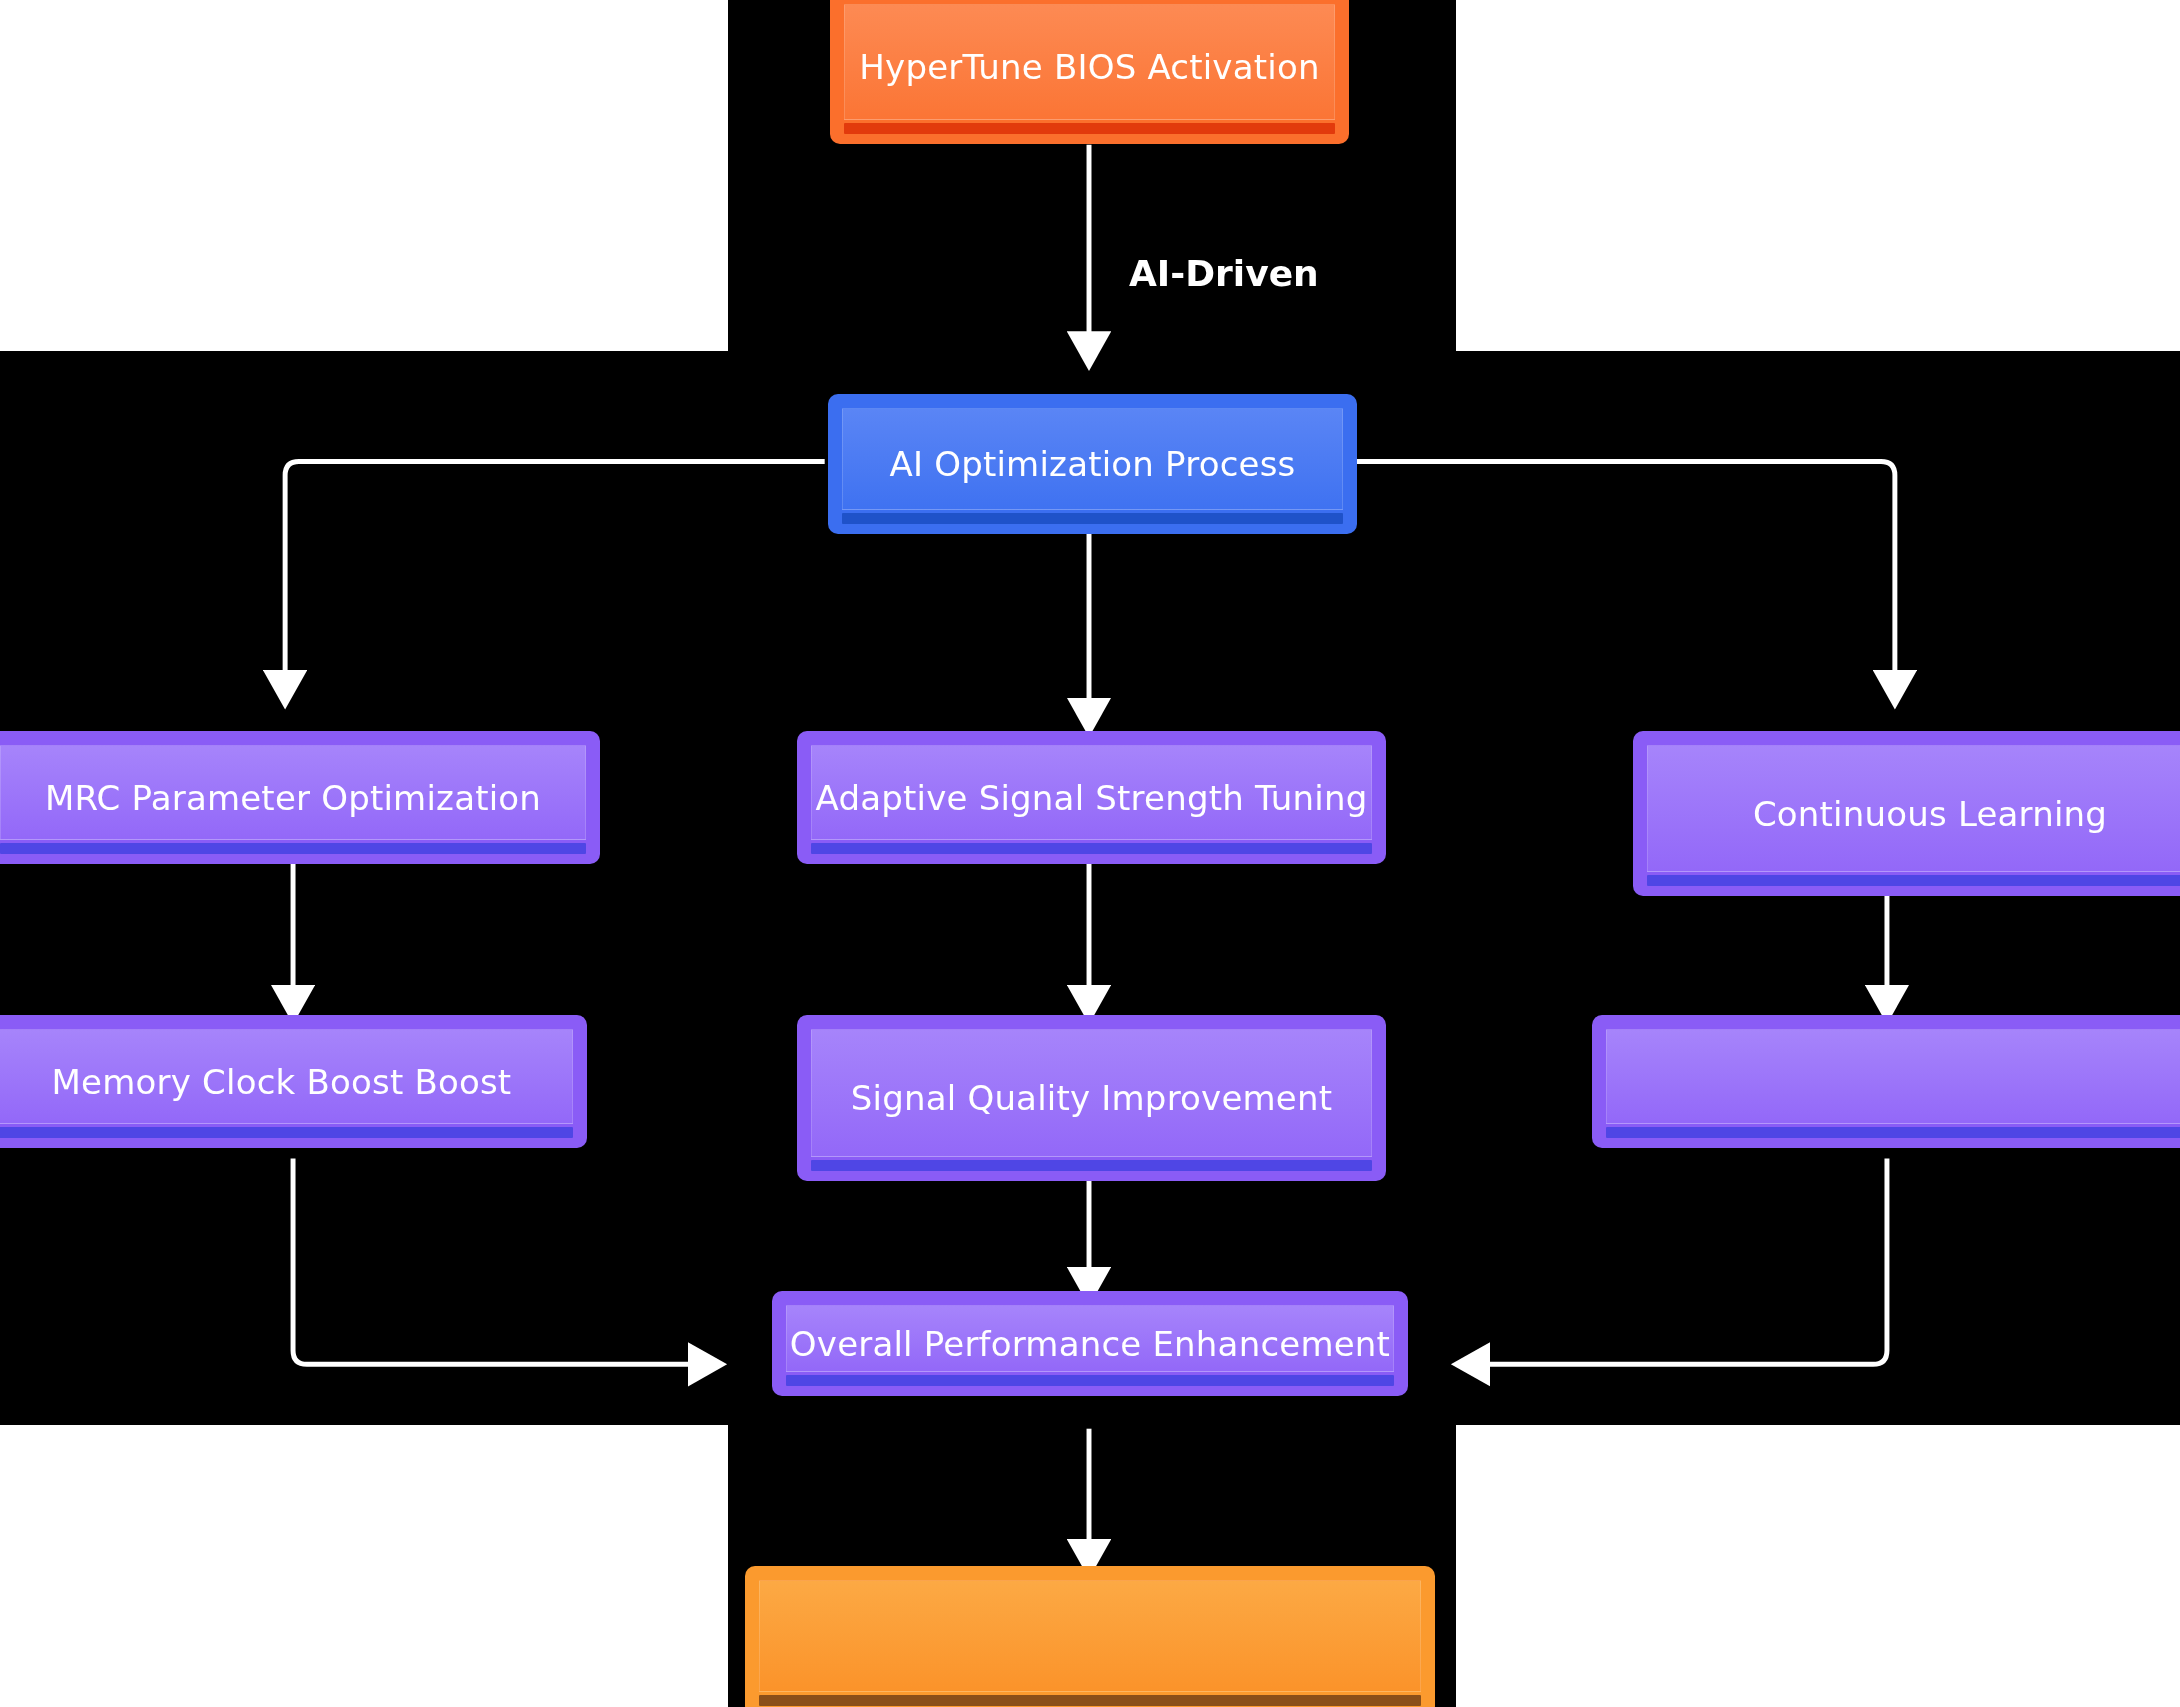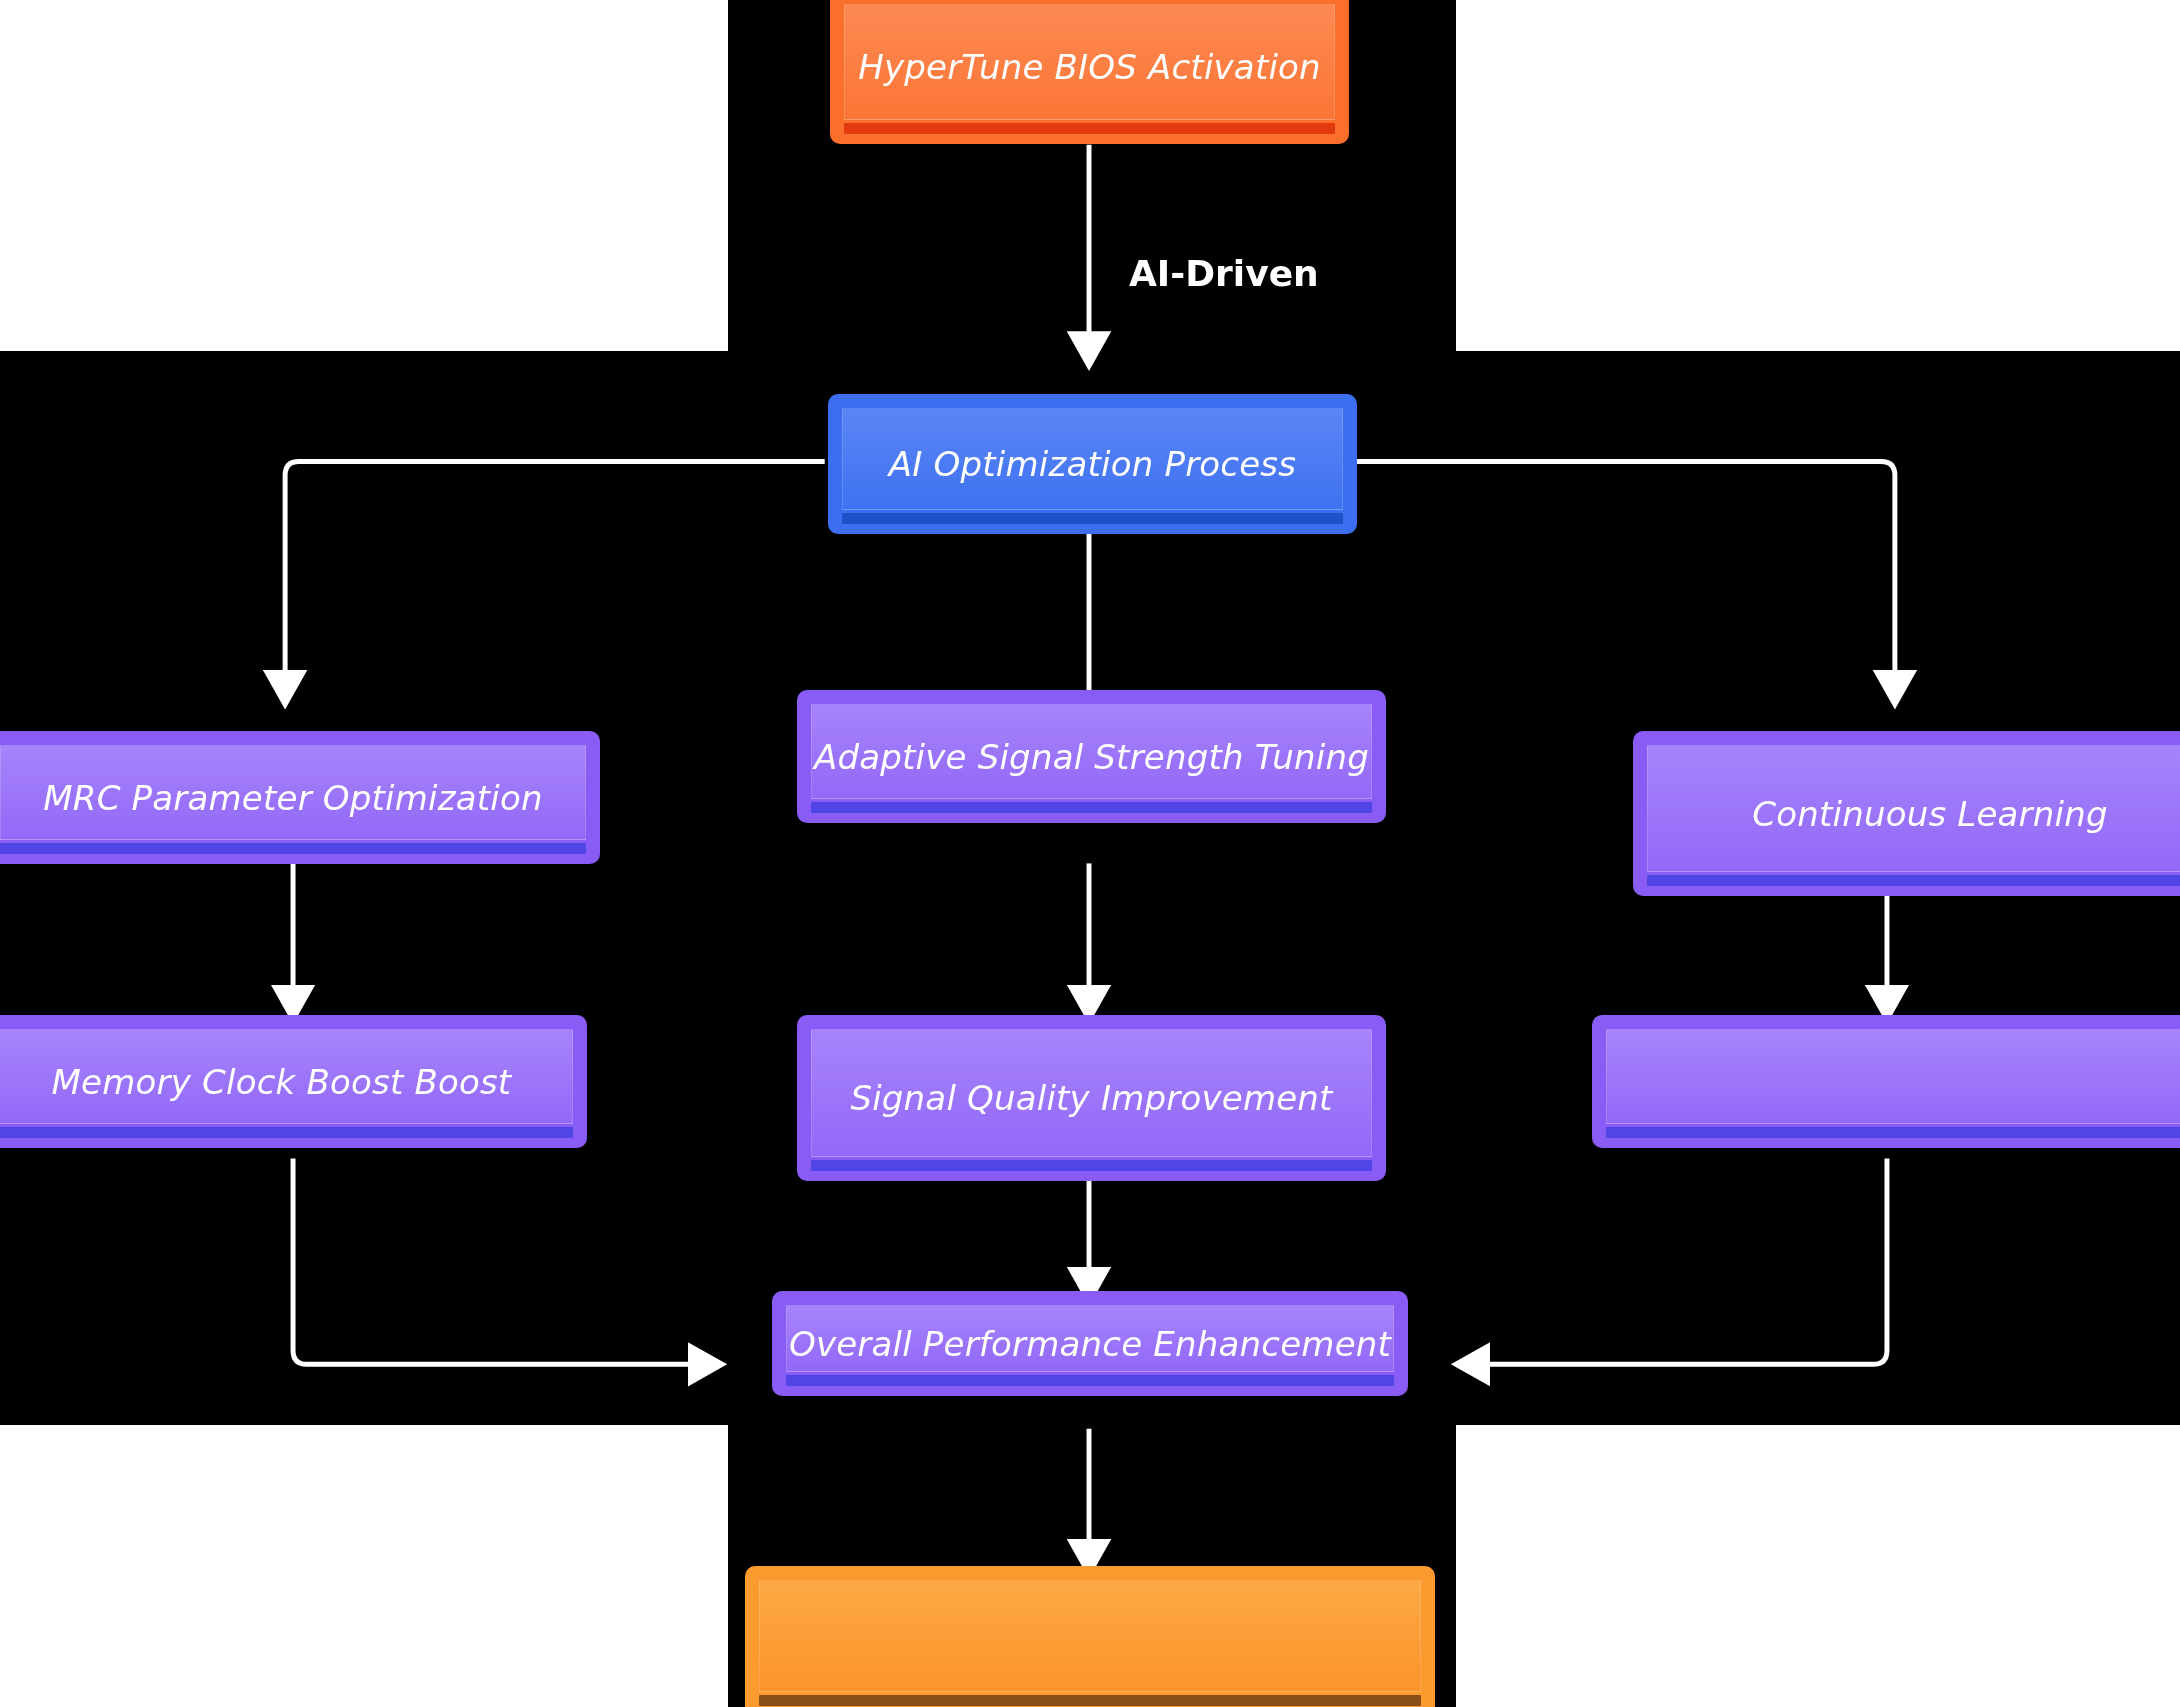--- a/index.html
+++ b/index.html
@@ -14,21 +14,21 @@
   
   #edges{position:absolute;left:0;top:0;width:2180px;height:1708px;pointer-events:none;}
 
   
   .node{position:absolute;box-sizing:border-box;border-radius:10px;
         display:flex;align-items:center;justify-content:center;}
   .node .inner{position:absolute;left:14px;right:14px;top:14px;bottom:24px;
                border:1px solid rgba(255,255,255,0.16);box-sizing:border-box;}
   .node .bar{position:absolute;left:14px;right:14px;bottom:10px;height:11px;border-radius:1px;}
   .node .lbl{position:relative;z-index:3;color:#ffffff;white-space:nowrap;
-             font-size:34px;font-weight:400;letter-spacing:0.2px;font-style:italic;}
+             font-size:34px;font-weight:400;letter-spacing:0.2px;}
 
   .n-orange{background:#fb6f2c;}
   .n-orange .inner{background:linear-gradient(180deg,#fd8a53 0%,#fb7535 100%);}
   .n-orange .bar{background:#e23a0c;}
 
   .n-blue{background:#3b6ef0;}
   .n-blue .inner{background:linear-gradient(180deg,#5a85f5 0%,#3f72f1 100%);}
   .n-blue .bar{background:#1f52c9;}
 
   .n-purple{background:#8a5cf6;}
@@ -82,21 +82,21 @@
     <span class="bar"></span>
     <span class="lbl">AI Optimization Process</span>
   </div>
 
   <div class="node n-purple" style="left:-14px;top:731px;width:614px;height:133px;">
     <span class="inner"></span>
     <span class="bar"></span>
     <span class="lbl">MRC Parameter Optimization</span>
   </div>
 
-  <div class="node n-purple" style="left:797px;top:690px;width:589px;height:133px;">
+  <div class="node n-purple" style="left:797px;top:731px;width:589px;height:133px;">
     <span class="inner"></span>
     <span class="bar"></span>
     <span class="lbl">Adaptive Signal Strength Tuning</span>
   </div>
 
   <div class="node n-purple" style="left:1633px;top:731px;width:594px;height:165px;">
     <span class="inner"></span>
     <span class="bar"></span>
     <span class="lbl">Continuous Learning</span>
   </div>

